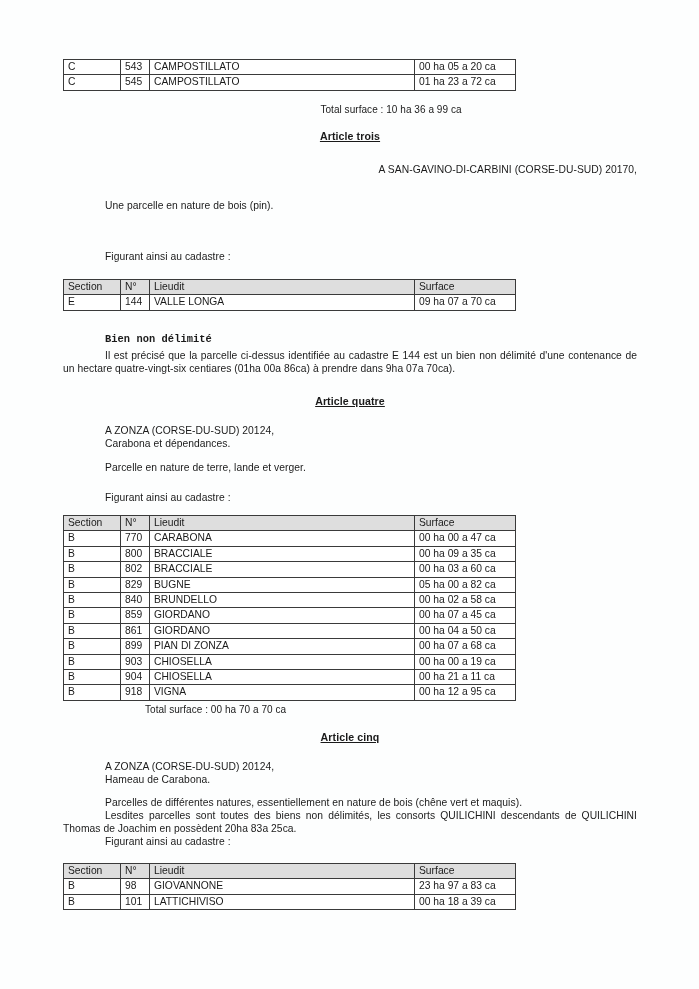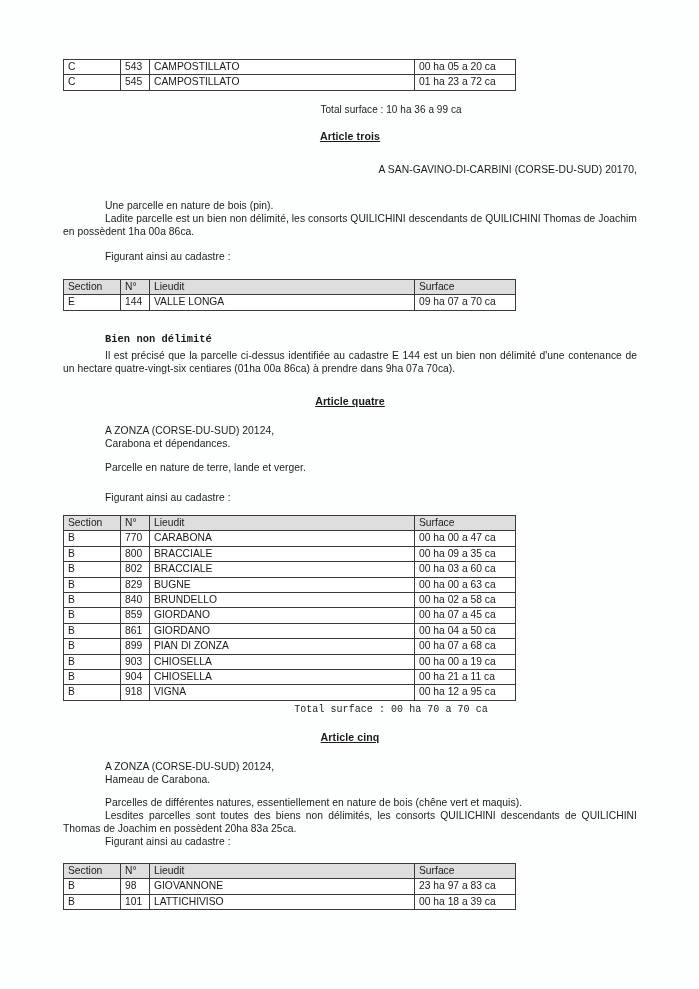--- a/index.html
+++ b/index.html
@@ -119,23 +119,20 @@
   </div>
 
   <div class="block body-col indent" style="top:163px;text-align:right;">
     <div>A SAN-GAVINO-DI-CARBINI (CORSE-DU-SUD) 20170,</div>
   </div>
 
   <div class="block body-col indent" style="top:199px;">
     <span>Une parcelle en nature de bois (pin).</span>
   </div>
 
-  <div class="block body-col justify" style="top:212px; text-indent:42px;">
-    <span>Ladite parcelle est un bien non délimité, les consorts QUILICHINI descendants de QUILICHINI Thomas de Joachim en possèdent 1ha 00a 86ca.</span>
-  </div>
 
   <div class="block body-col indent" style="top:250px;">
     <span>Figurant ainsi au cadastre :</span>
   </div>
 
   <table class="cadastre" style="left:63px; top:279px;">
     <colgroup>
       <col class="col-section">
         <col class="col-num">
         <col class="col-lieudit">
@@ -215,21 +212,21 @@
       <tr>
         <td>B</td>
         <td>802</td>
         <td>BRACCIALE</td>
         <td>00 ha 03 a 60 ca</td>
       </tr>
       <tr>
         <td>B</td>
         <td>829</td>
         <td>BUGNE</td>
-        <td>00 ha 00 a 63 ca</td>
+        <td>05 ha 00 a 82 ca</td>
       </tr>
       <tr>
         <td>B</td>
         <td>840</td>
         <td>BRUNDELLO</td>
         <td>00 ha 02 a 58 ca</td>
       </tr>
       <tr>
         <td>B</td>
         <td>859</td>
@@ -262,21 +259,21 @@
       </tr>
       <tr>
         <td>B</td>
         <td>918</td>
         <td>VIGNA</td>
         <td>00 ha 12 a 95 ca</td>
       </tr>
     </tbody>
   </table>
 
-  <div class="block body-col total-line" style="top:703px; text-align:center; padding-left:82px;font-family:Liberation Mono, monospace;">
+  <div class="block body-col total-line" style="top:703px; text-align:left; padding-left:82px;">
     <span>Total surface : 00 ha 70 a 70 ca</span>
   </div>
 
   <div class="block body-col heading" style="top:731px;">
     <span>Article cinq</span>
   </div>
 
   <div class="block body-col indent" style="top:760px;">
     <div>A ZONZA (CORSE-DU-SUD) 20124,</div>
     <div>Hameau de Carabona.</div>

